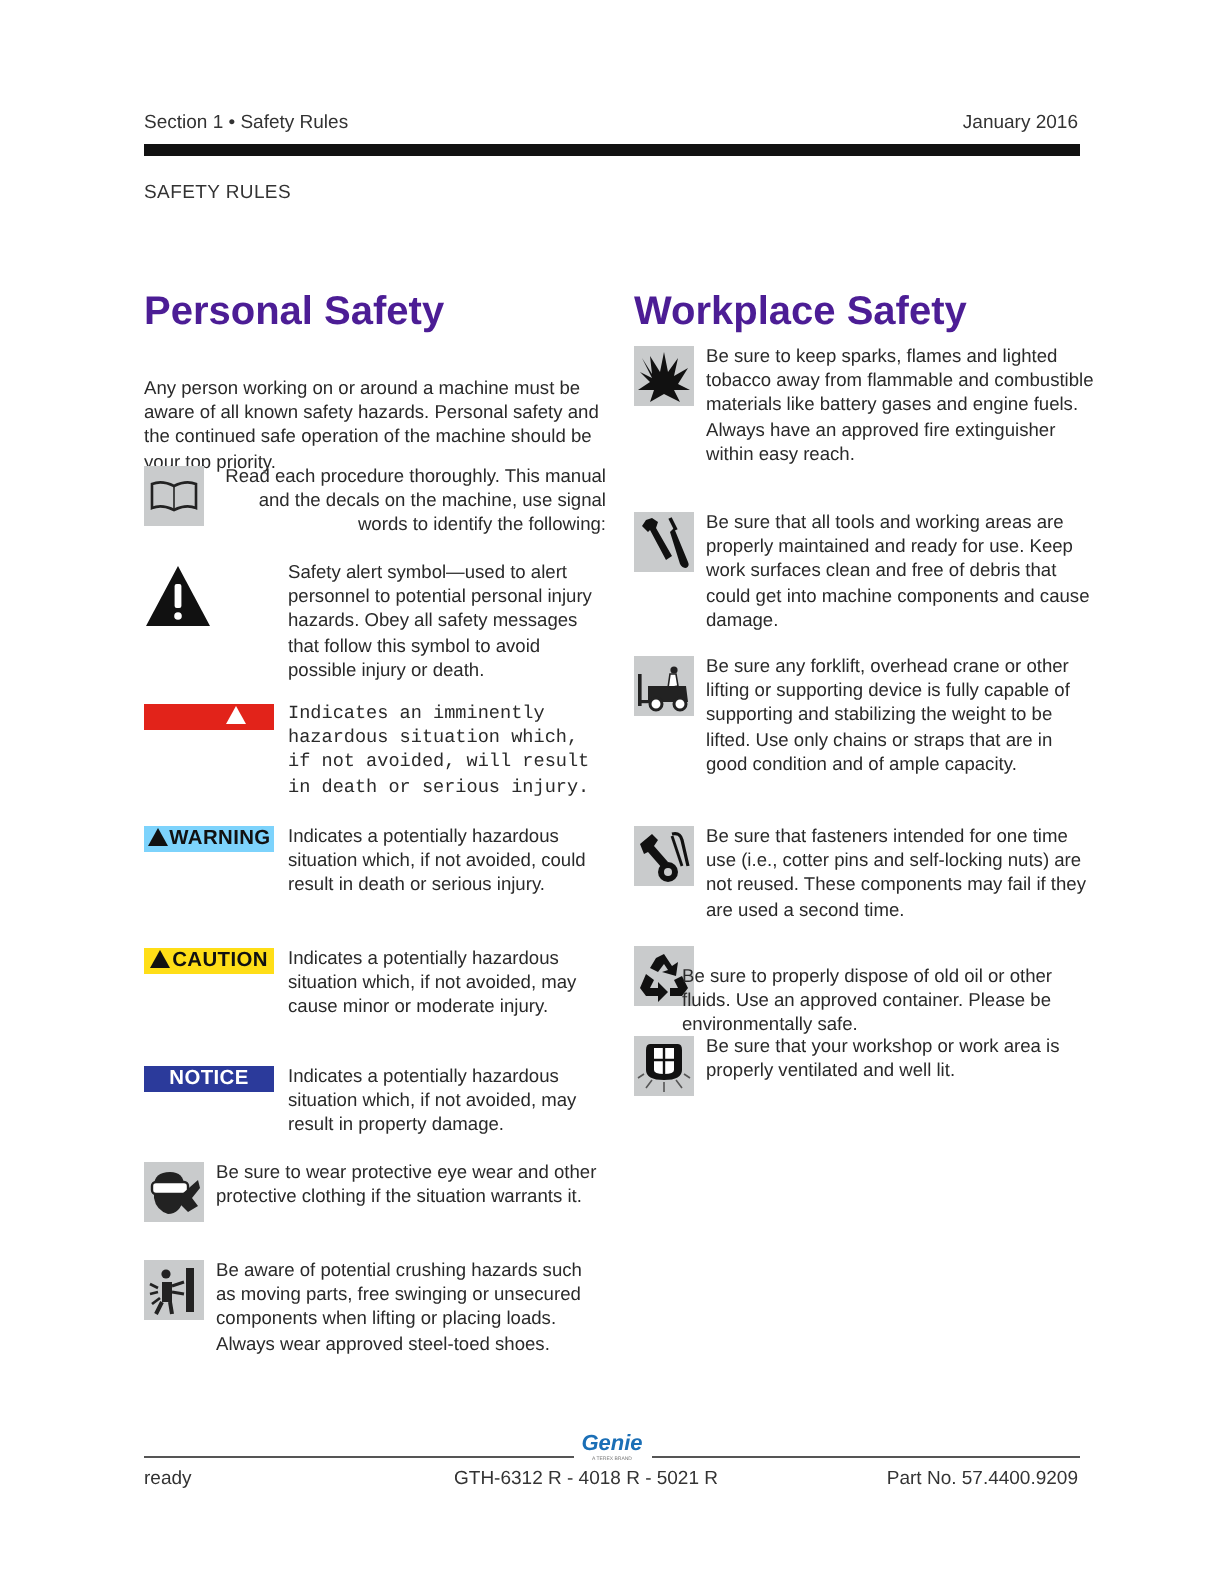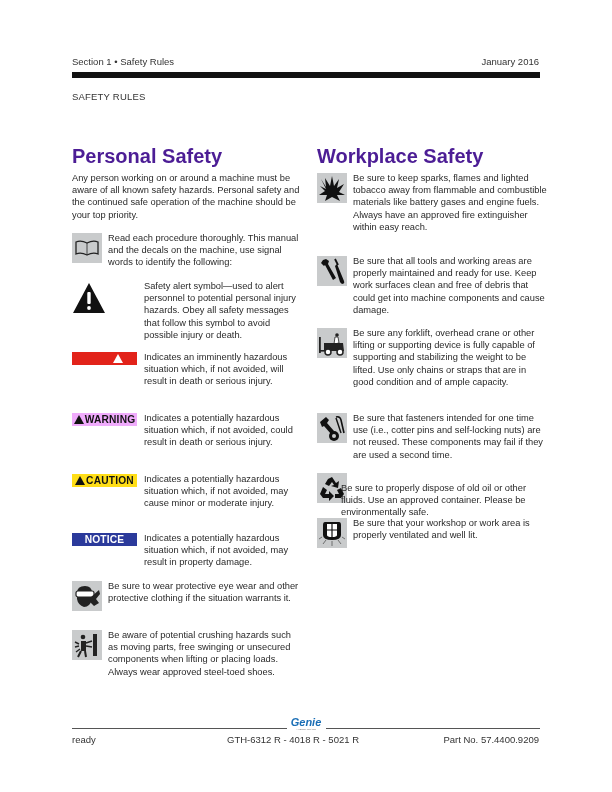--- a/index.html
+++ b/index.html
@@ -14,21 +14,21 @@
   .col-title { position: absolute; font-size: 20px; font-weight: bold; color: #4c1d95; }
   .para { position: absolute; font-size: 9.3px; line-height: 12.2px; color: #2a2a2a; }
 
   .icon-box { position: absolute; width: 30px; height: 30px; background: #c9cbcc; }
   .icon-box svg { width: 30px; height: 30px; display: block; }
 
   .sig { position: absolute; left: 72px; width: 65px; height: 13px; color: #fff; font-weight: bold; font-size: 10.2px; line-height: 13px; text-align: center; font-family: "Liberation Sans", sans-serif; letter-spacing: 0.2px; }
   .sig .tri { display: inline-block; width: 0; height: 0; border-left: 5px solid transparent; border-right: 5px solid transparent; border-bottom: 9px solid; vertical-align: -1px; margin-right: 1px; position: relative; }
   .sig-danger { background: #e2231a; }
   .sig-danger .tri { border-bottom-color: #fff; }
-  .sig-warning { background: #f0abfc; color: #111; }
+  .sig-warning { background: #7dd3fc; color: #111; }
   .sig-warning .tri { border-bottom-color: #111; }
   .sig-caution { background: #ffde17; color: #111; }
   .sig-caution .tri { border-bottom-color: #111; }
   .sig-notice { background: #2b3a9b; font-style: normal; }
 
   .ftr-line { position: absolute; top: 728px; height: 1px; background: #555; }
   .ftr-logo { position: absolute; left: 288px; top: 717px; width: 36px; text-align: center; }
   .ftr-logo .brand { font-size: 11px; font-weight: bold; font-style: italic; color: #1b6fb6; line-height: 11px; }
   .ftr-logo .tag { font-size: 2.5px; color: #777; line-height: 3px; }
   .ftr-left { position: absolute; left: 72px; top: 734px; font-size: 9.5px; color: #333; }
@@ -37,41 +37,41 @@
 </style>
 </head>
 <body>
 
 <div class="hdr-left">Section 1 • Safety Rules</div>
 <div class="hdr-right">January 2016</div>
 <div class="hdr-bar"></div>
 <div class="section-label">SAFETY RULES</div>
 
 <div class="col-title" style="left:72px; top:145px;">Personal Safety</div>
-<div class="para" style="left:72px; top:172px; width:230px;">Any person working on or around a machine must be aware of all known safety hazards. Personal safety and the continued safe operation of the machine should be your top priority.</div>
+<div class="para" style="left:72px; top:188px; width:230px;">Any person working on or around a machine must be aware of all known safety hazards. Personal safety and the continued safe operation of the machine should be your top priority.</div>
 
 <div class="icon-box" style="left:72px; top:233px;">
   <svg viewBox="0 0 30 30">
       <path d="M4 9 Q9 7 15 10 Q21 7 26 9 L26 21 Q21 19 15 22 Q9 19 4 21 Z" fill="none" stroke="#222" stroke-width="1.3"></path>
       <path d="M15 10 L15 22" stroke="#222" stroke-width="0.8"></path>
     </svg>
 </div>
-<div class="para" style="left:108px; top:232px; width:195px;">Read each procedure thoroughly.  This manual and the decals on the machine, use signal words to identify the following:</div>
+<div class="para" style="left:108px; top:232px; width:195px;text-align:right;">Read each procedure thoroughly.  This manual and the decals on the machine, use signal words to identify the following:</div>
 
 <div style="position:absolute; left:72px; top:282px; width:34px; height:32px;">
   <svg viewBox="0 0 34 32" width="34" height="32">
       <path d="M17 1 L33 31 L1 31 Z" fill="#111"></path>
       <rect x="15.3" y="10" width="3.4" height="12" rx="1" fill="#fff"></rect>
       <circle cx="17" cy="26" r="1.9" fill="#fff"></circle>
     </svg>
 </div>
 <div class="para" style="left:144px; top:280px; width:160px;">Safety alert symbol—used to alert personnel to potential personal injury hazards. Obey all safety messages that follow this symbol to avoid possible injury or death.</div>
 
 <div class="sig sig-danger" style="top:352px;padding-left:28px;"><span class="tri"></span><span>DANGER</span></div>
-<div class="para" style="left:144px; top:351px; width:160px;">Indicates an imminently hazardous situation which, if not avoided,  will result in death or serious injury.</div>
+<div class="para" style="left:144px; top:351px; width:160px;font-family:Liberation Mono, monospace;">Indicates an imminently hazardous situation which, if not avoided,  will result in death or serious injury.</div>
 
 <div class="sig sig-warning" style="top:413px;"><span class="tri"></span><span>WARNING</span></div>
 <div class="para" style="left:144px; top:412px; width:160px;">Indicates a potentially hazardous situation which, if not avoided, could result in death or serious injury.</div>
 
 <div class="sig sig-caution" style="top:474px;"><span class="tri"></span><span>CAUTION</span></div>
 <div class="para" style="left:144px; top:473px; width:160px;">Indicates a potentially hazardous situation which, if not avoided, may cause minor or moderate injury.</div>
 
 <div class="sig sig-notice" style="top:533px;"><span>NOTICE</span></div>
 <div class="para" style="left:144px; top:532px; width:160px;">Indicates a potentially hazardous situation which, if not avoided, may result in property damage.</div>
 

